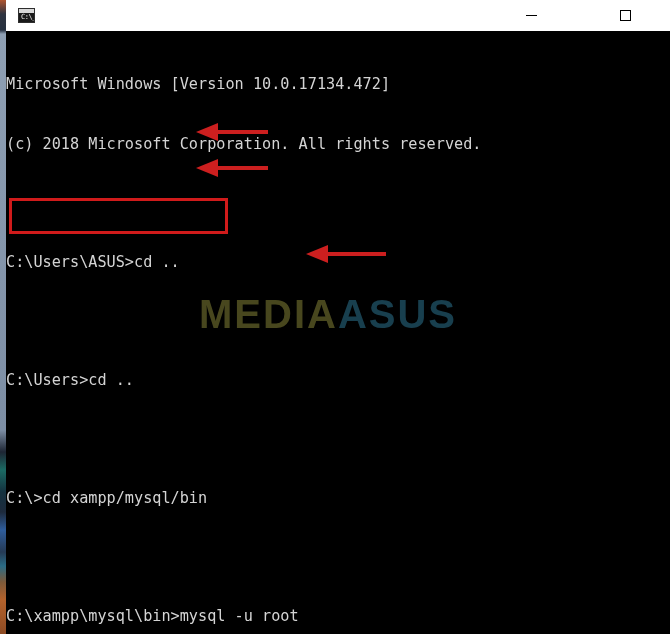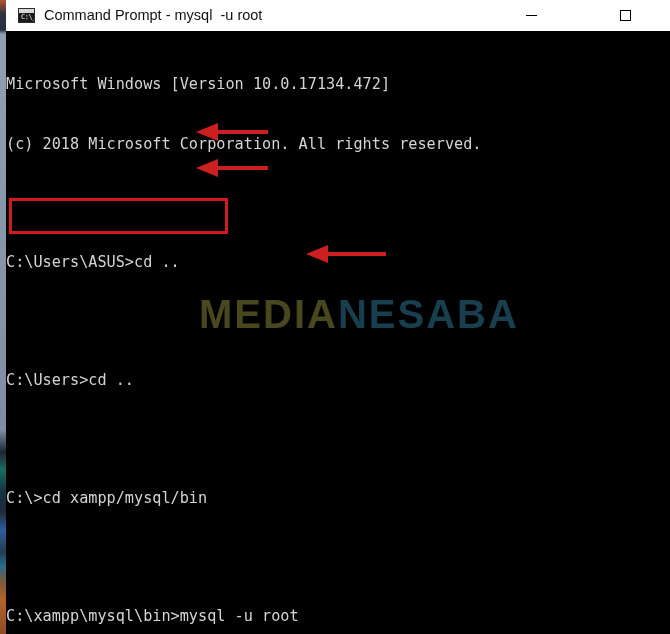--- a/index.html
+++ b/index.html
@@ -212,33 +212,32 @@
 
 <div id="desktop-strip"></div>
 
 <div id="window">
 
   <div id="titlebar">
     <div id="title-icon">
       <div class="bar"></div>
       <div class="glyph">C:\_</div>
     </div>
-    <div id="title-text">Command Prompt - mysql  -u root</div>
 
     <div class="winbtn" id="btn-minimize">
       <div class="mark"></div>
     </div>
     <div class="winbtn" id="btn-maximize">
       <div class="mark"></div>
     </div>
   </div>
 
   <div id="console">
 
-    <div id="watermark"><span class="wm-a">MEDIA</span><span class="wm-b">NESABA</span></div>
+    <div id="watermark"><span class="wm-a">MEDIA</span><span class="wm-b">ASUS</span></div>
 
     <div id="console-text">
       <div class="cline">Microsoft Windows [Version 10.0.17134.472]</div>
       <div class="cline">(c) 2018 Microsoft Corporation. All rights reserved.</div>
       <div class="cline"></div>
       <div class="cline">C:\Users\ASUS&gt;cd ..</div>
       <div class="cline"></div>
       <div class="cline">C:\Users&gt;cd ..</div>
       <div class="cline"></div>
       <div class="cline">C:\&gt;cd xampp/mysql/bin</div>

